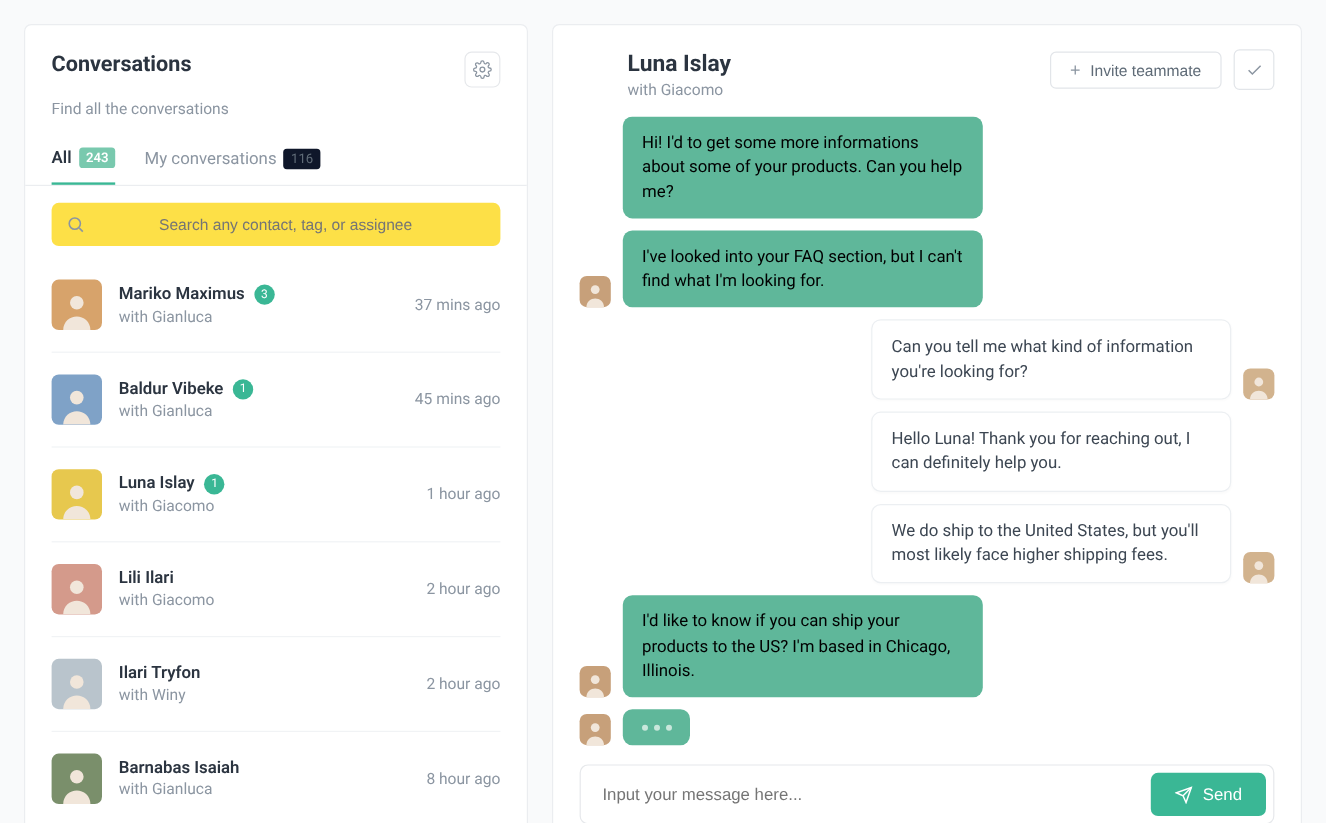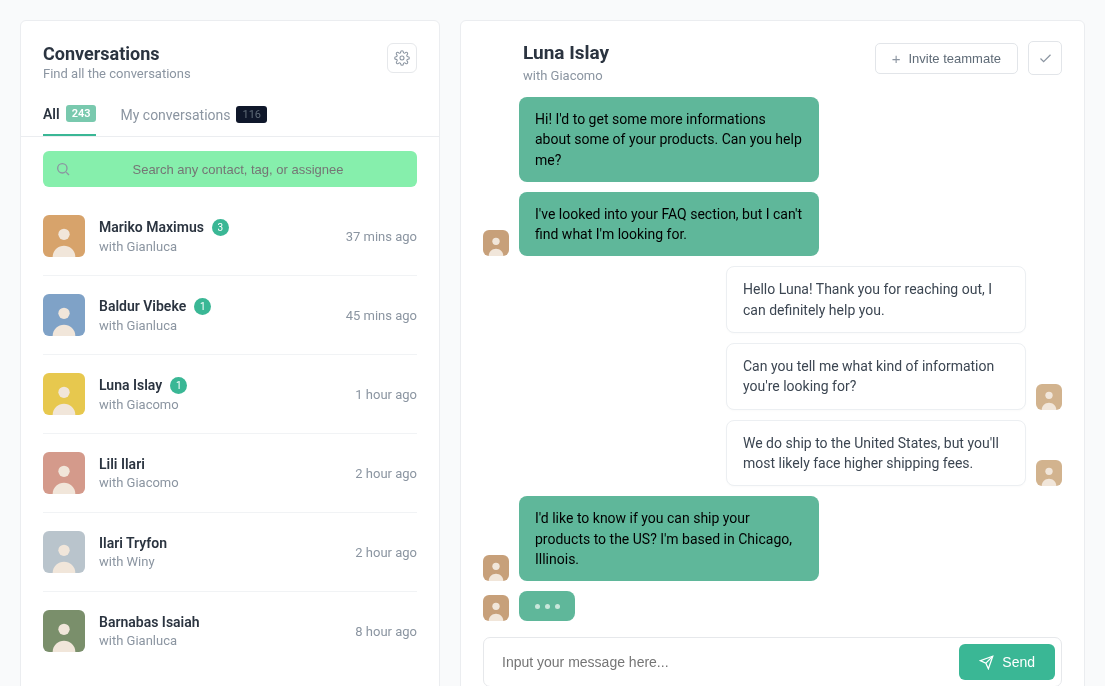--- a/index.html
+++ b/index.html
@@ -22,21 +22,21 @@
     display: flex;
     flex-direction: column;
   }
   .sidebar-header {
     padding: 22px 22px 6px 22px;
     display: flex;
     justify-content: space-between;
     align-items: flex-start;
   }
   .sidebar-title { font-size: 18px; font-weight: 700; color: #2b3440; }
-  .sidebar-subtitle { font-size: 13px; color: #8b95a1; margin-top: 2px; }
+  .sidebar-subtitle { font-size: 13px; color: #8b95a1; margin-top: 20px; }
   .gear-btn {
     width: 30px; height: 30px; border: 1px solid #e6e8eb; border-radius: 6px;
     display: flex; align-items: center; justify-content: center;
     cursor: pointer; background:#fff;
   }
   .gear-btn svg { width:16px; height:16px; stroke:#8b95a1; fill:none; stroke-width:1.6; }
   .tabs {
     display: flex; gap: 24px; padding: 18px 22px 0 22px;
     border-bottom: 1px solid #ebedf0;
     align-items: center;
@@ -47,21 +47,21 @@
     font-size: 14px; color: #8b95a1;
   }
   .tab.active { color: #2b3440; font-weight:600; border-bottom: 2px solid #3ab795; }
   .tab .count {
     background: #0f172a; color:#5f6b77; font-size:11px;
     border-radius: 3px; padding: 2px 6px;
   }
   .tab.active .count { background:#79c9ae; color:#fff; }
   .search-wrap { padding: 14px 22px 10px 22px; }
   .search {
-    width:100%; height:36px; border:none; background:#86efac;
+    width:100%; height:36px; border:none; background:#fde047;
     border-radius:6px; display:flex; align-items:center; padding:0 12px;
   }
   .search svg { width:16px; height:16px; stroke:#8b95a1; fill:none; stroke-width:2; }
   .search input {
     flex:1; border:none; background:transparent; outline:none;
     font-size:13px; color:#6f7a87; text-align:center;
   }
   .conv-list { flex:1; overflow-y:auto; padding: 0 22px 14px 22px; }
   .conv {
     display:flex; align-items:center; gap:14px;
@@ -309,31 +309,31 @@
       </div>
       <div class="row left">
         <div class="mini-avatar" style="background:#c7a07a">
     <svg viewBox="0 0 24 24">
             <circle cx="12" cy="8" r="4" fill="#f1e6da"></circle>
             <path d="M4 24c0-5 4-8 8-8s8 3 8 8" fill="#f1e6da"></path>
           </svg>
   </div>
         <div class="bubble green">I've looked into your FAQ section, but I can't find what I'm looking for.</div>
       </div>
-      <div class="row right no-avatar">
-        <div class="bubble white">Hello Luna! Thank you for reaching out, I can definitely help you.</div>
-      </div>
       <div class="row right">
         <div class="bubble white">Can you tell me what kind of information you're looking for?</div>
         <div class="mini-avatar" style="background:#d2b38e">
     <svg viewBox="0 0 24 24">
             <circle cx="12" cy="8" r="4" fill="#f1e6da"></circle>
             <path d="M4 24c0-5 4-8 8-8s8 3 8 8" fill="#f1e6da"></path>
           </svg>
   </div>
+      </div>
+      <div class="row right no-avatar">
+        <div class="bubble white">Hello Luna! Thank you for reaching out, I can definitely help you.</div>
       </div>
       <div class="row right">
         <div class="bubble white">We do ship to the United States, but you'll most likely face higher shipping fees.</div>
         <div class="mini-avatar" style="background:#d2b38e">
     <svg viewBox="0 0 24 24">
             <circle cx="12" cy="8" r="4" fill="#f1e6da"></circle>
             <path d="M4 24c0-5 4-8 8-8s8 3 8 8" fill="#f1e6da"></path>
           </svg>
   </div>
       </div>

